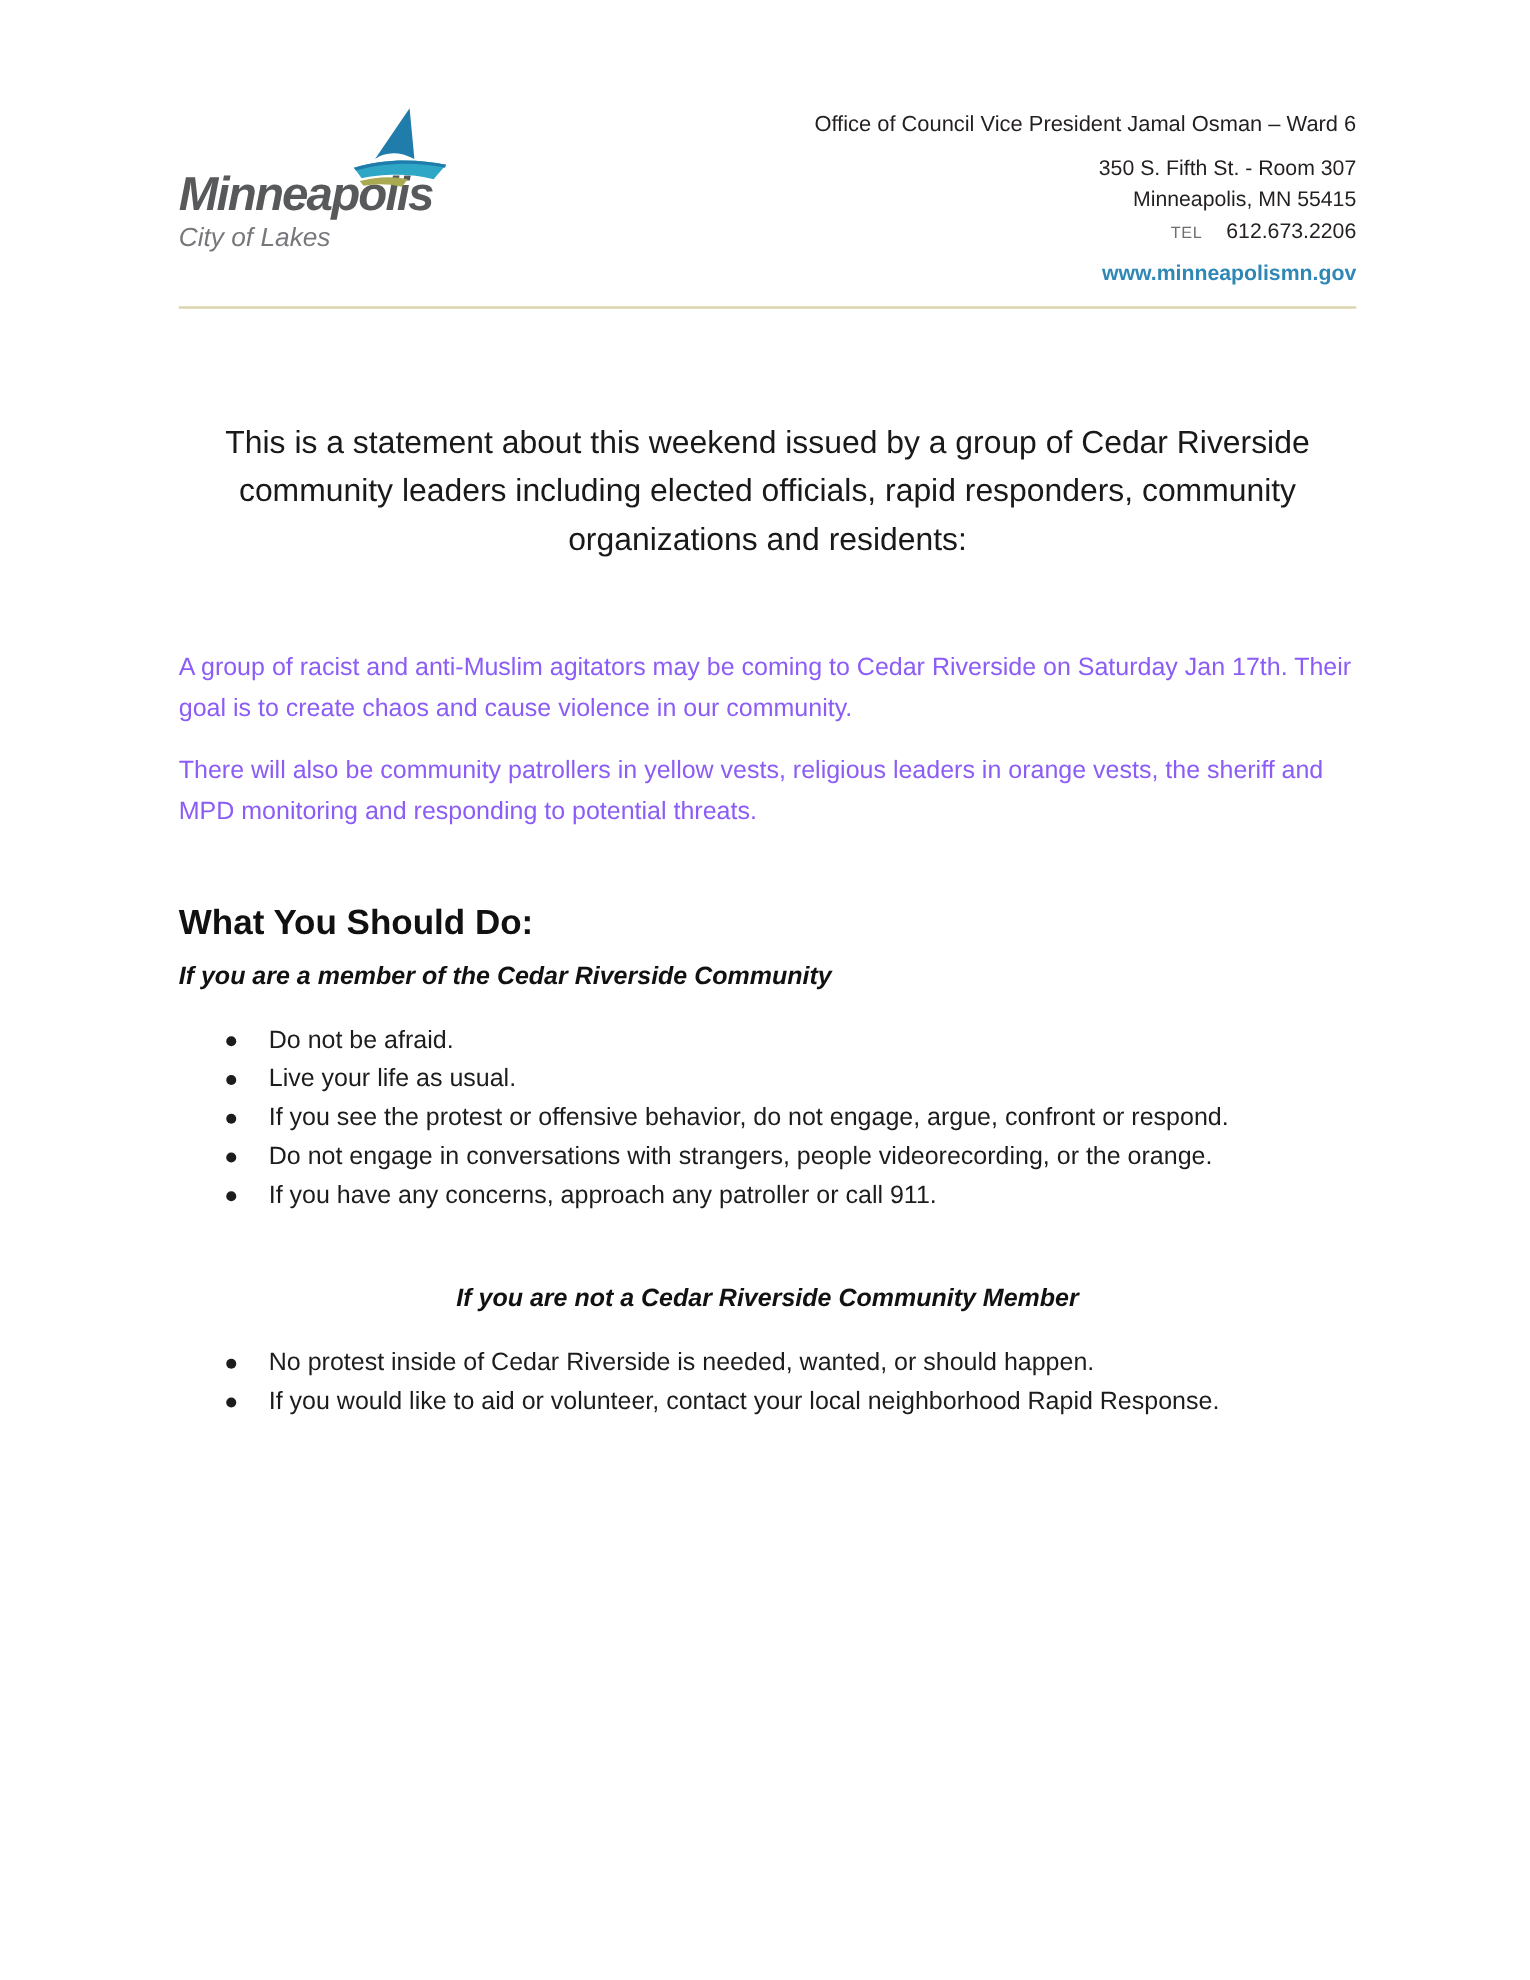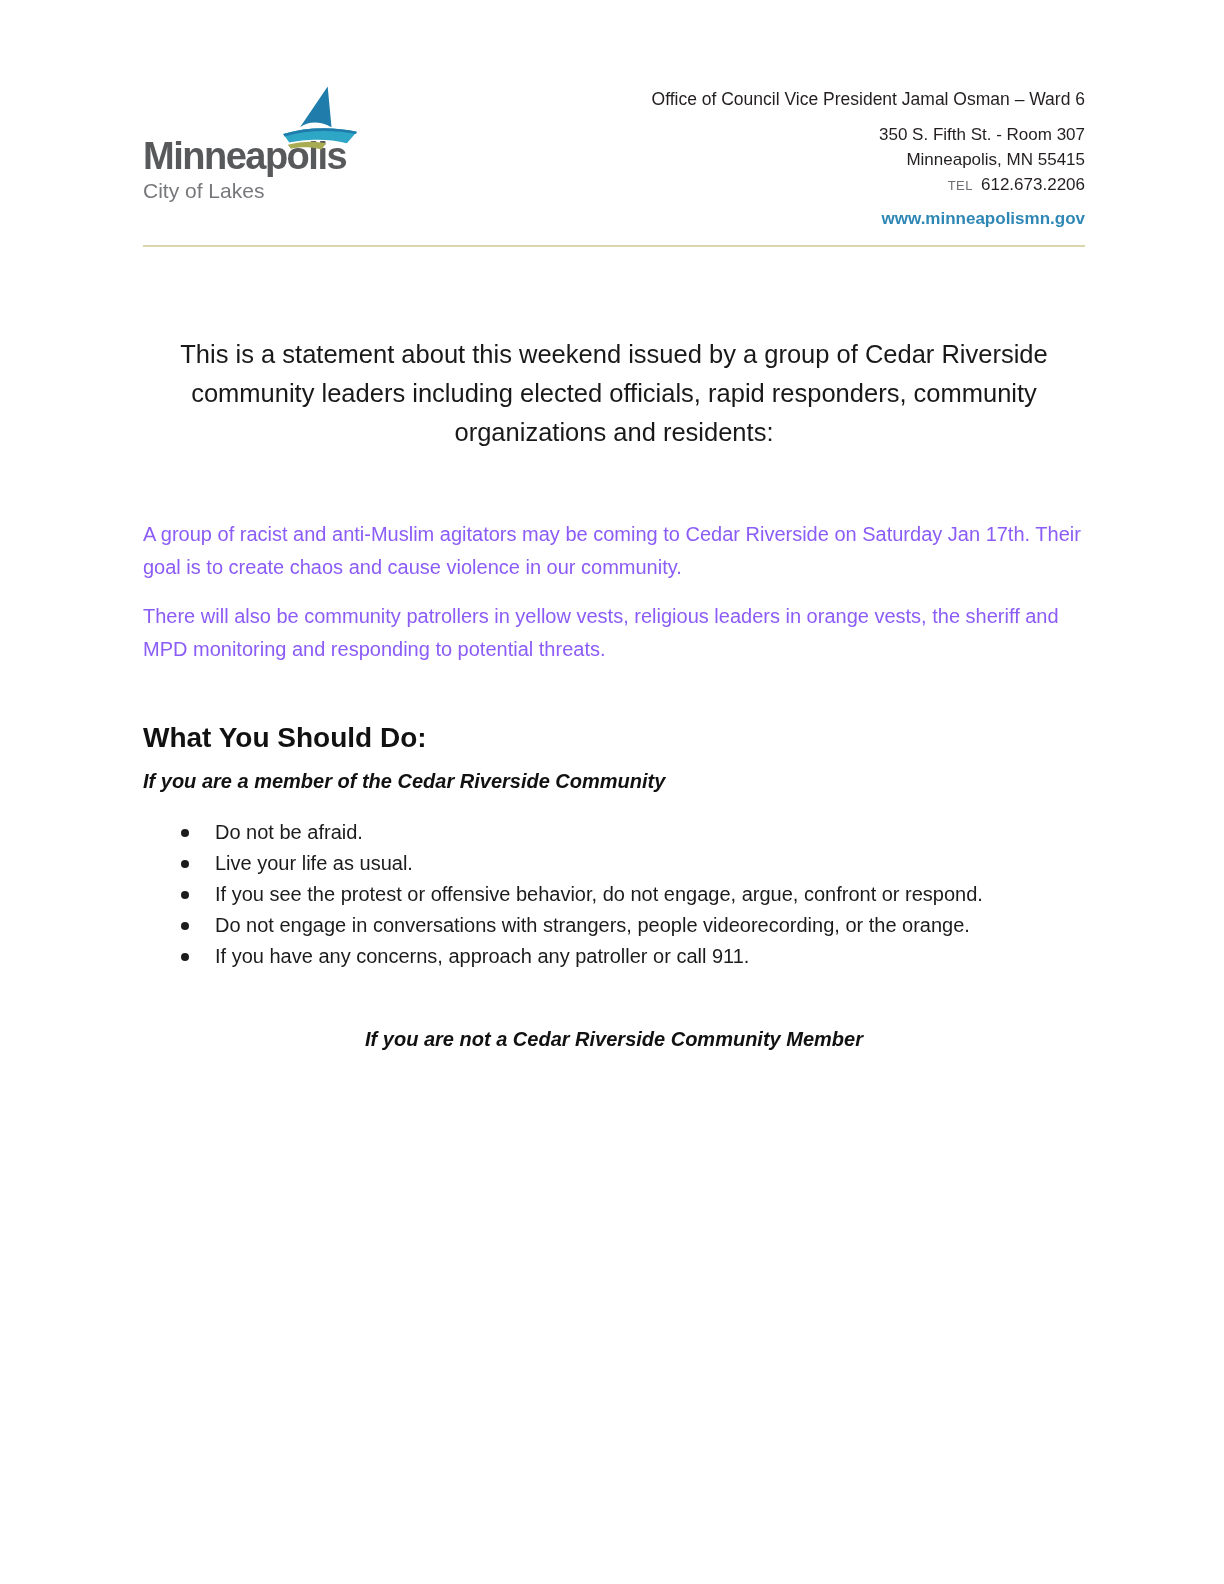--- a/index.html
+++ b/index.html
@@ -21,20 +21,21 @@
   
   .header {
     display: flex;
     justify-content: space-between;
     align-items: flex-start;
   }
   .logo {
     position: relative;
     width: 260px;
     padding-top: 4px;
+    font-style: italic;
   }
   .logo-boat {
     position: absolute;
     left: 138px;
     top: 0;
     width: 78px;
     height: 66px;
   }
   .logo-name {
     margin-top: 48px;
@@ -58,21 +59,21 @@
     padding-top: 2px;
   }
   .contact .office-line {
     margin-bottom: 10px;
     font-size: 17.5px;
   }
   .contact .tel-label {
     font-size: 13px;
     color: #6d6e71;
     letter-spacing: 0.5px;
-    margin-right: 8px;
+    margin-right: 19px;
   }
   .contact .website {
     display: inline-block;
     margin-top: 8px;
     font-weight: bold;
     color: #2f87b5;
     text-decoration: none;
   }
   .header-rule {
     margin-top: 14px;
@@ -179,14 +180,18 @@
   <div class="subheading">If you are a member of the Cedar Riverside Community</div>
   <ul class="bullet-list">
     <li>Do not be afraid.</li>
     <li>Live your life as usual.</li>
     <li>If you see the protest or offensive behavior, do not engage, argue, confront or respond.</li>
     <li>Do not engage in conversations with strangers, people videorecording, or the orange.</li>
     <li>If you have any concerns, approach any patroller or call 911.</li>
   </ul>
 
   <div class="subheading subheading-2">If you are not a Cedar Riverside Community Member</div>
+  <ul class="bullet-list">
+    <li>No protest inside of Cedar Riverside is needed, wanted, or should happen.</li>
+    <li>If you would like to aid or volunteer, contact your local neighborhood Rapid Response.</li>
+  </ul>
 
 </div>
 
 </body></html>

